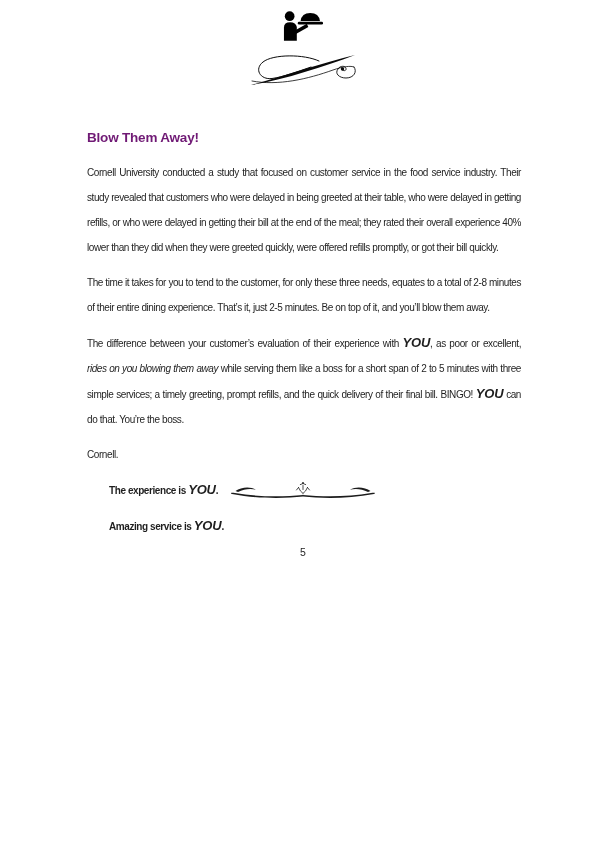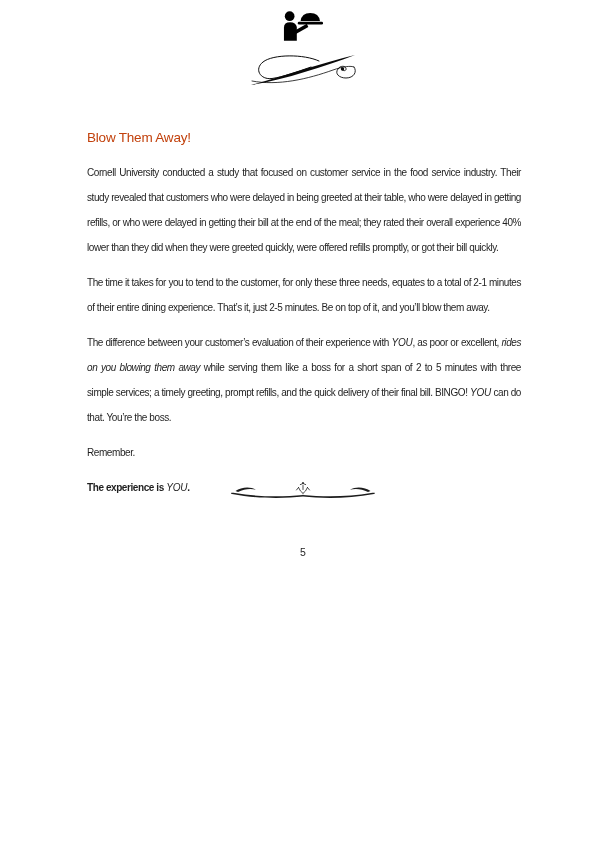--- a/index.html
+++ b/index.html
@@ -15,30 +15,30 @@
 
   .hdr-icon   { position:absolute; top:11px;  left:0; right:0; display:flex; justify-content:center; }
   .flourish   { position:absolute; top:53px;  left:0; right:0; display:flex; justify-content:center; }
   .divider    { position:absolute; top:480px; left:0; right:0; display:flex; justify-content:center; }
   .page-num   { position:absolute; top:546px; left:0; right:0; text-align:center;
                 font-size:10.5px; color:#1f1f1f; }
 
   .content { position:absolute; top:130px; left:87px; width:434px; }
 
   h1 {
-    font-size:13.5px; font-weight:normal; color:#c2410c;
+    font-size:13.5px; font-weight:bold; color:#701a75;
     letter-spacing:-0.2px; margin:0 0 15px 0;
   }
   p {
     font-size:10px; line-height:25px; letter-spacing:-0.42px;
     text-align:justify; margin:0 0 10px 0;
   }
-  .bold-line { font-weight:bold; }
+  .bold-line { font-weight:bold;margin-left:22px; }
   .bi  { font-weight:normal; font-style:italic; }
-  .you { font-weight:normal; font-style:italic; font-size:10px; letter-spacing:-0.2px; }
+  .you { font-weight:bold; font-style:italic; font-size:13px; letter-spacing:-0.2px; }
 
   svg { display:block; }
 </style>
 </head>
 <body>
 
 <div class="page">
 
   <div class="hdr-icon">
     <svg width="40" height="31" viewBox="0 0 42 32" fill="#000000" xmlns="http://www.w3.org/2000/svg">
@@ -58,28 +58,29 @@
       <path d="M212,28 C219,37 212,50 196,50 C182,50 173,41 180,32 C184,25 195,25 196,31 C197,35 192,37 189,34" fill="none" stroke="#0a0a0a" stroke-width="1.8" stroke-linecap="round"></path>
       <circle cx="189" cy="32" r="3.4" fill="#0a0a0a"></circle>
     </svg>
   </div>
 
   <div class="content">
     <h1>Blow Them Away!</h1>
 
     <p>Cornell University conducted a study that focused on customer service in the food service industry. Their study revealed that customers who were delayed in being greeted at their table, who were delayed in getting refills, or who were delayed in getting their bill at the end of the meal; they rated their overall experience 40% lower than they did when they were greeted quickly, were offered refills promptly, or got their bill quickly.</p>
 
-    <p>The time it takes for you to tend to the customer, for only these three needs, equates to a total of 2-1 minutes of their entire dining experience. That’s it, just 2-5 minutes. Be on top of it, and you’ll blow them away.</p>
+    <p>The time it takes for you to tend to the customer, for only these three needs, equates to a total of 2-8 minutes of their entire dining experience. That’s it, just 2-5 minutes. Be on top of it, and you’ll blow them away.</p>
 
     <p><span>The difference between your customer’s evaluation of their experience with </span><span class="you">YOU</span><span>, as poor or excellent, </span><span class="bi">rides on you blowing them away</span><span> while serving them like a boss for a short span of 2 to 5 minutes with three simple services; a timely greeting, prompt refills, and the quick delivery of their final bill. BINGO! </span><span class="you">YOU</span><span> can do that. You’re the boss.</span></p>
 
-    <p>Remember.</p>
+    <p>Cornell.</p>
 
     <p class="bold-line"><span>The experience is </span><span class="you">YOU</span><span>.</span></p>
 
+    <p class="bold-line"><span>Amazing service is </span><span class="you">YOU</span><span>.</span></p>
   </div>
 
   <div class="divider">
     <svg width="152" height="22" viewBox="0 0 304 44" xmlns="http://www.w3.org/2000/svg">
       <g id="swoosh">
         <path d="M152,30 C112,34 60,34 16,26 C8,24.5 6,26 10,28 C62,38 116,37 152,33 Z" fill="#1c1c1c"></path>
         <path d="M22,24 C34,17.5 48,16.5 58,19.5 C46,12.5 28,14.5 17,22 Z" fill="#1c1c1c"></path>
       </g>
       <use href="#swoosh" transform="translate(304,0) scale(-1,1)"></use>
       <g stroke="#1c1c1c" stroke-width="1.6" fill="none" stroke-linecap="round">

